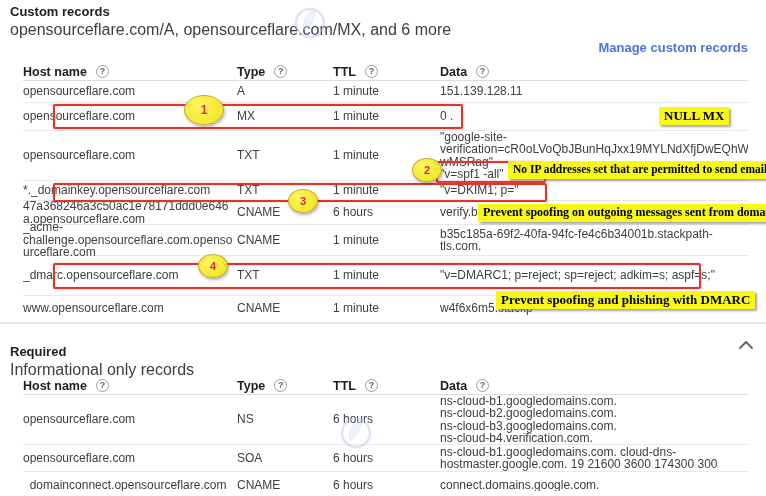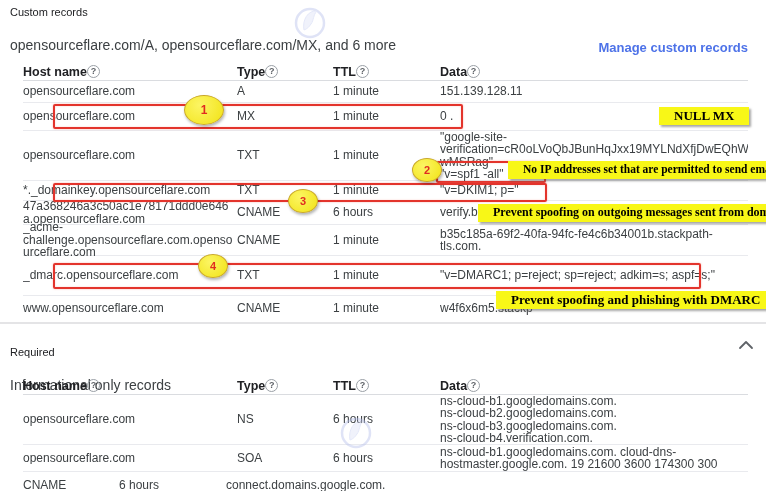--- a/index.html
+++ b/index.html
@@ -7,31 +7,31 @@
     --line:#e9eaee; --line2:#dadce0;
     --blue:#4d72e8; --red:#e3342c; --yellow:#f8f717; --badge:#f6e822;
   }
   *{margin:0;padding:0;box-sizing:border-box}
   html,body{background:#fff}
   body{font-family:"Liberation Sans","DejaVu Sans",sans-serif;color:var(--cell)}
   .screen{position:relative;width:766px;height:496px;background:#fff;overflow:hidden}
 
   
   .sec-head{position:absolute;left:10px}
-  .sec-title{font-size:11px;font-weight:normal;color:var(--ink);line-height:16px}
-  .sec-sub{font-size:14px;color:var(--cell);line-height:16px;margin-top:17px}
+  .sec-title{font-size:13px;font-weight:bold;color:var(--ink);line-height:16px}
+  .sec-sub{font-size:16px;color:var(--cell);line-height:16px;margin-top:2px}
   .manage-link{position:absolute;top:40px;right:18px;font-size:13px;font-weight:600;color:var(--blue);text-decoration:none;cursor:pointer}
 
   
   .tbl{position:absolute;left:23px;width:725px}
   .tr{display:flex;align-items:center;border-bottom:1px solid var(--line)}
   .tr.head{border-bottom:1px solid var(--line2)}
   .tr.last{border-bottom:none}
   .td{font-size:12px;line-height:12.5px;color:var(--cell);white-space:pre-line;overflow:hidden}
-  .th{display:flex;align-items:center;font-size:12.5px;font-weight:bold;color:var(--ink)}
+  .th{display:flex;align-items:center;gap:9px;font-size:12.5px;font-weight:bold;color:var(--ink)}
   .c-host{width:214px}
   .c-type{width:96px}
   .c-ttl{width:107px}
   .c-data{flex:1}
   .help{display:inline-flex;align-items:center;justify-content:center;width:13px;height:13px;
         border:1px solid #9aa0a6;border-radius:50%;font-size:9px;font-weight:bold;color:#5f6368;
         line-height:11px;cursor:pointer;flex:none}
 
   .wide-divider{position:absolute;left:0;top:322px;width:766px;height:2px;background:#e4e4e6}
 
@@ -41,21 +41,21 @@
   .rbox{position:absolute;border:2px solid var(--red);border-radius:2px;
         box-shadow:0 0 2px rgba(244,112,104,.55), inset 0 0 2px rgba(244,112,104,.35)}
   .badge{position:absolute;display:flex;align-items:center;justify-content:center;border-radius:50%;
          background:radial-gradient(circle at 38% 32%, #fdf want,#f2e30e);
          background:radial-gradient(circle at 38% 32%, #fcf563,#f1e214);
          border:1px solid #c9a82a;box-shadow:1px 2px 3px rgba(0,0,0,.30);
          color:#e02b20;font-weight:bold;font-size:11px}
   .badge.big{font-size:12px}
   .callout{position:absolute;background:var(--yellow);color:#000;
            font-family:"Liberation Serif","DejaVu Serif",serif;font-weight:bold;font-size:13px;
-           line-height:15px;padding:1px 15px 2px;white-space:nowrap;
+           line-height:15px;padding:1px 5px 2px;white-space:nowrap;
            box-shadow:2px 2px 2px rgba(95,95,95,.55)}
   .callout.small{font-size:11.5px}
   .callout.med{font-size:12px}
 
   .watermark{position:absolute;opacity:.45;pointer-events:none}
 </style>
 </head>
 <body>
 
 <div class="screen">
@@ -186,20 +186,21 @@
 ns-cloud-b4.verification.com.</div>
     </div>
     <div class="tr" style="height:27px">
       <div class="td c-host">opensourceflare.com</div>
       <div class="td c-type">SOA</div>
       <div class="td c-ttl">6 hours</div>
       <div class="td c-data">ns-cloud-b1.googledomains.com. cloud-dns-
 hostmaster.google.com. 19 21600 3600 174300 300</div>
     </div>
     <div class="tr last" style="height:26px">
+      <div class="td c-host">_domainconnect.opensourceflare.com</div>
       <div class="td c-type">CNAME</div>
       <div class="td c-ttl">6 hours</div>
       <div class="td c-data">connect.domains.google.com.</div>
     </div>
   </div>
 
   <svg class="watermark" style="left:336px;top:412px" width="40" height="40" viewBox="0 0 40 40">
     <circle cx="20" cy="21" r="14" fill="none" stroke="#b9c2ec" stroke-width="2.5"></circle>
     <path d="M14 28 C12 18 18 8 27 9 C23 13 24 18 21 22 C19 25 17 27 14 28 Z" fill="#dfe4f8" stroke="#c3cbf0" stroke-width="1"></path>
   </svg>

